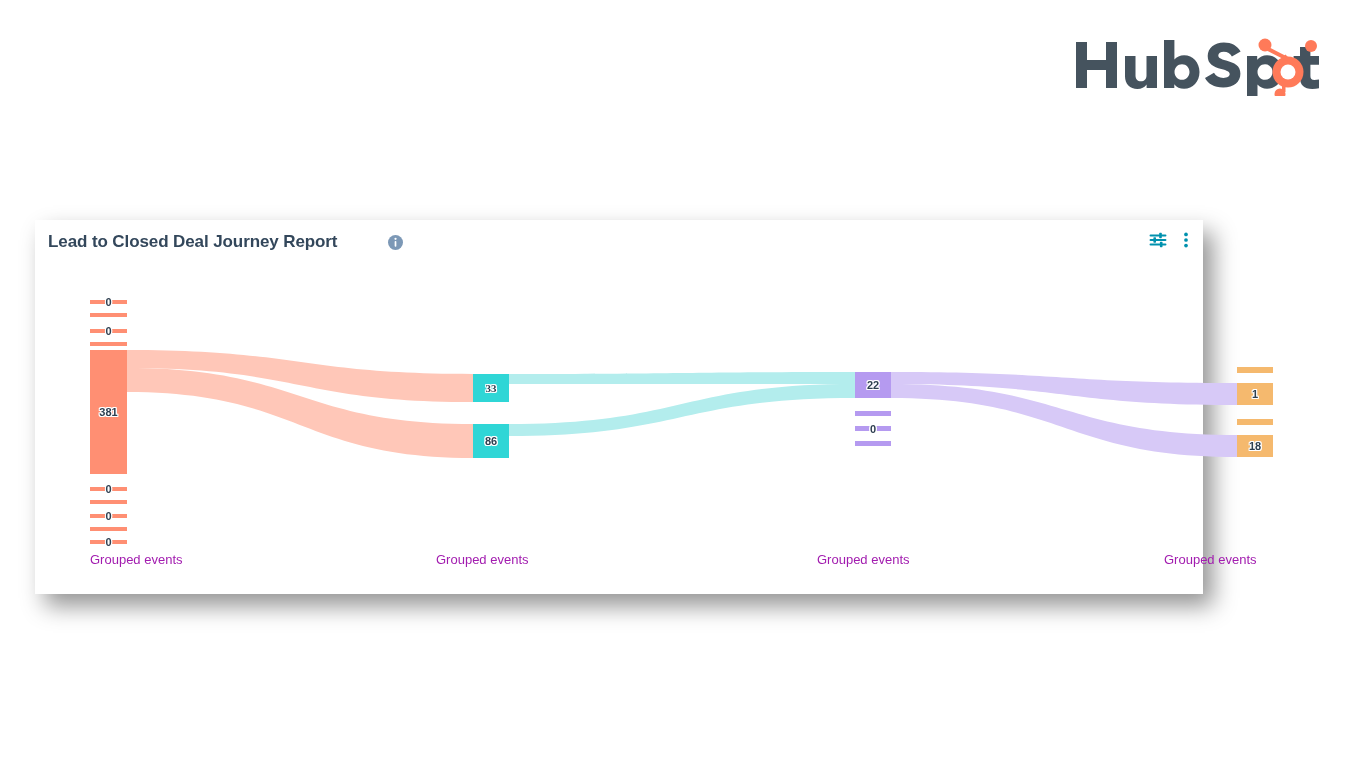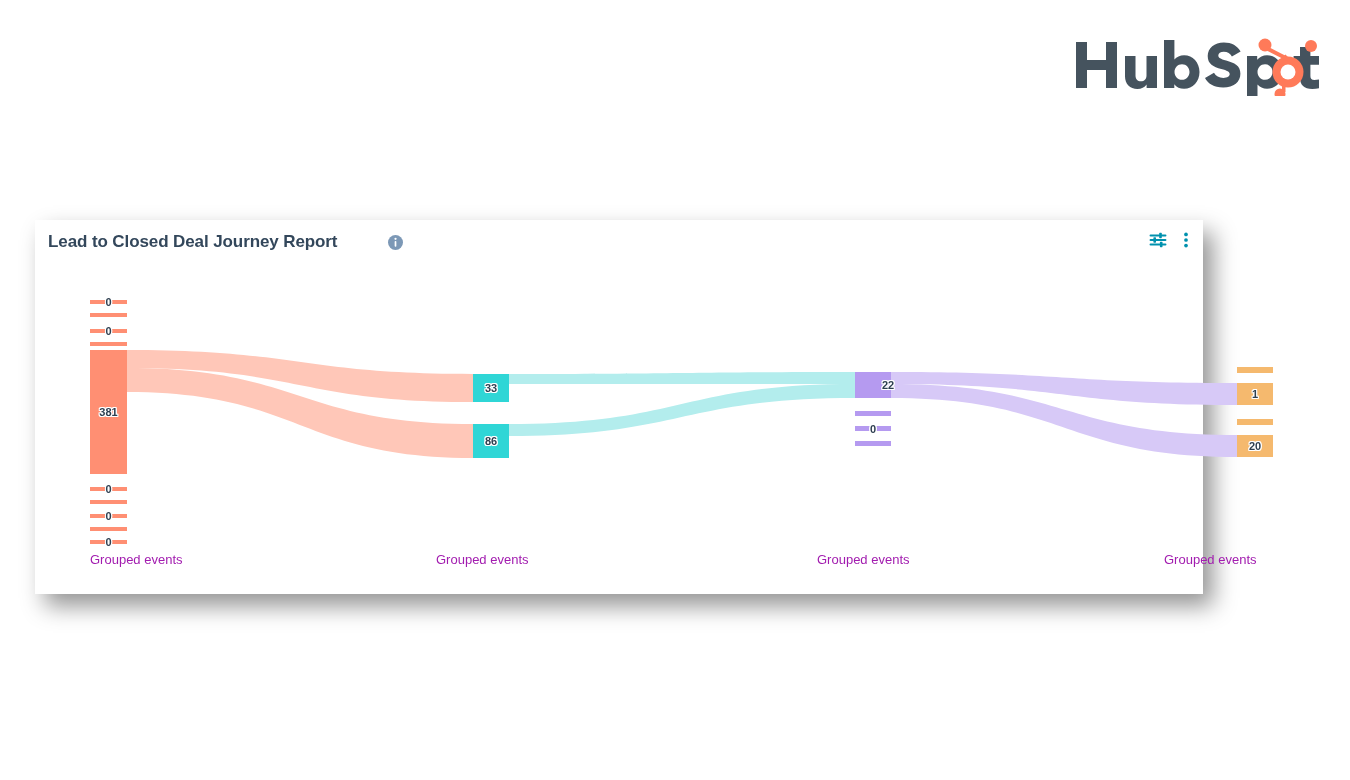--- a/index.html
+++ b/index.html
@@ -235,26 +235,26 @@
         </g>
     </svg>
 
     <div id="labels-layer">
         <div class="node-label" style="left: 73.5px; top: 46px; transform: translate(-50%, -50%);">0</div>
         <div class="node-label" style="left: 73.5px; top: 75px; transform: translate(-50%, -50%);">0</div>
         <div class="node-label" style="left: 73.5px; top: 156px; transform: translate(-50%, -50%);">381</div>
         <div class="node-label" style="left: 73.5px; top: 233px; transform: translate(-50%, -50%);">0</div>
         <div class="node-label" style="left: 73.5px; top: 260px; transform: translate(-50%, -50%);">0</div>
         <div class="node-label" style="left: 73.5px; top: 286px; transform: translate(-50%, -50%);">0</div>
-        <div class="node-label" style="left: 456px; top: 132px; transform: translate(-50%, -50%);">33</div>
+        <div class="node-label" style="left: 456px; top: 132px; transform: translate(-50%, -50%); font-family: Liberation Serif, serif;">33</div>
         <div class="node-label" style="left: 456px; top: 185px; transform: translate(-50%, -50%);">86</div>
-        <div class="node-label" style="left: 838px; top: 129px; transform: translate(-50%, -50%); margin-left: 15px;">22</div>
+        <div class="node-label" style="left: 838px; top: 129px; transform: translate(-50%, -50%);">22</div>
         <div class="node-label" style="left: 838px; top: 172.5px; transform: translate(-50%, -50%);">0</div>
         <div class="node-label" style="left: 1220px; top: 138px; transform: translate(-50%, -50%);">1</div>
-        <div class="node-label" style="left: 1220px; top: 190px; transform: translate(-50%, -50%);">20</div>
+        <div class="node-label" style="left: 1220px; top: 190px; transform: translate(-50%, -50%);">18</div>
       </div>
     <div id="captions-layer">
         <div class="column-caption" style="left: 55px;">Grouped events</div>
         <div class="column-caption" style="left: 401px;">Grouped events</div>
         <div class="column-caption" style="left: 782px;">Grouped events</div>
         <div class="column-caption" style="left: 1129px;">Grouped events</div>
       </div>
   </div>
 
 </div>

